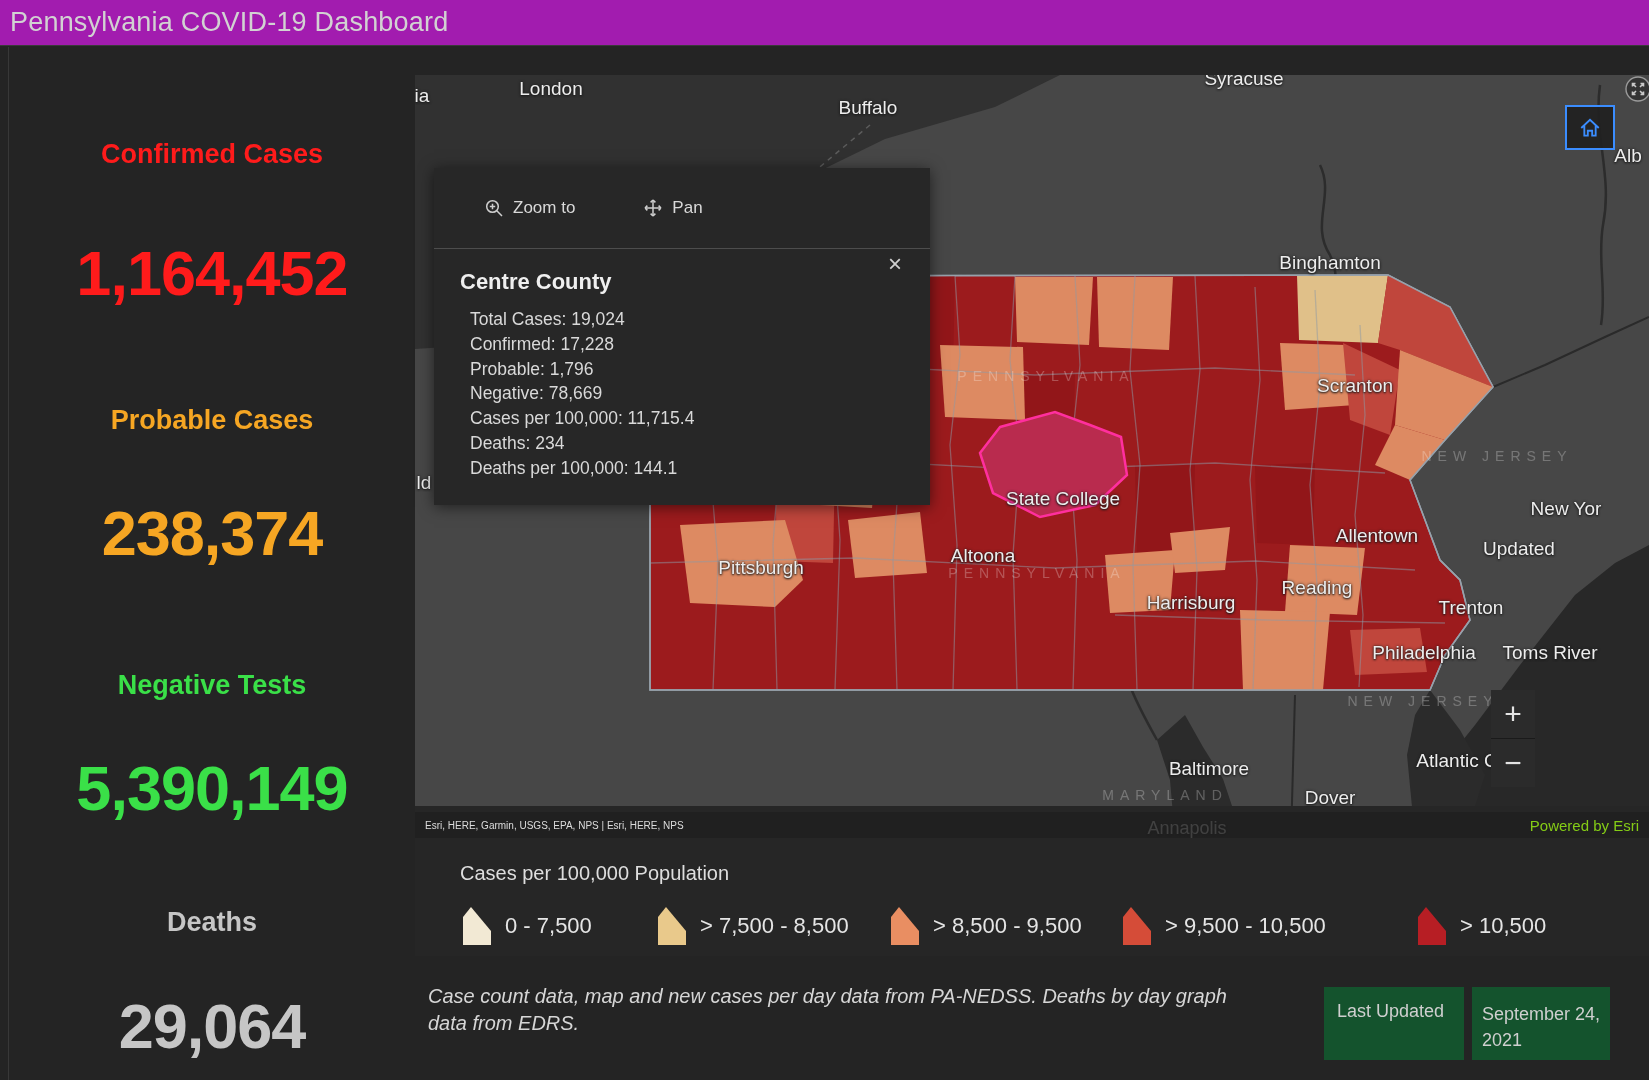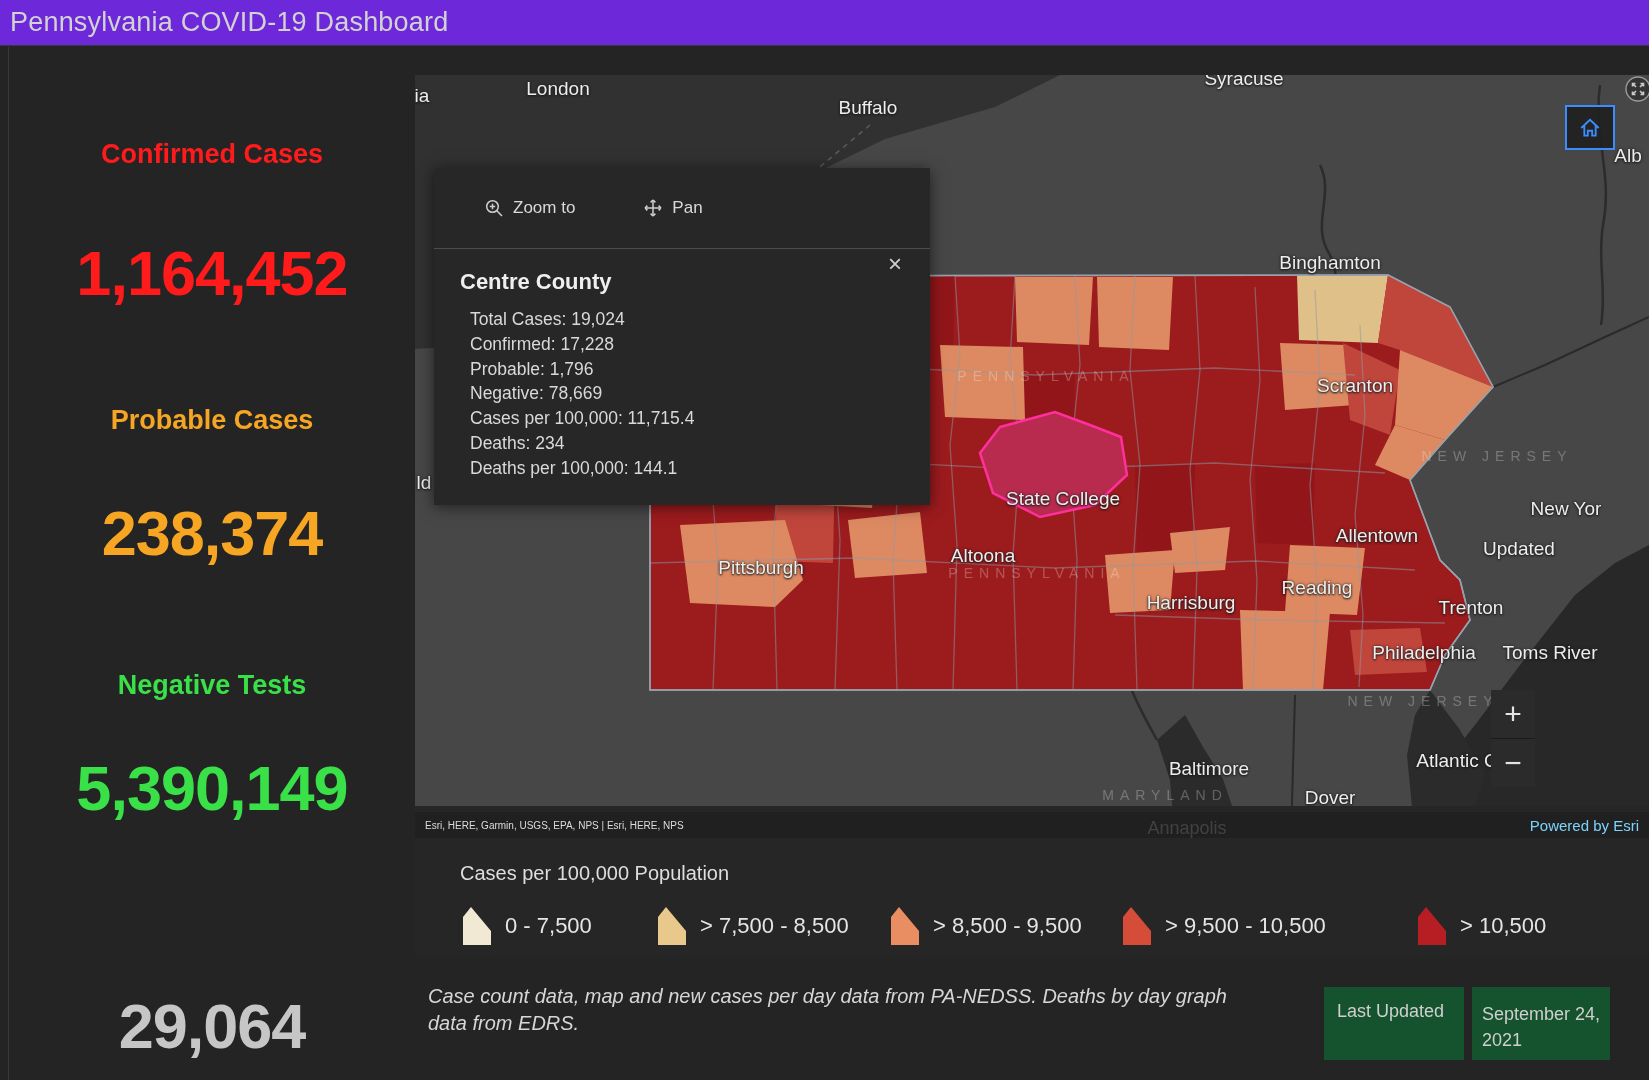--- a/index.html
+++ b/index.html
@@ -2,21 +2,21 @@
 <html style="--county-red: #9c1b1d; --county-red-dark: #921619; --county-red-light: #c0463c; --county-salmon: #dd8a62; --county-tan: #e0c089; --selected-fill: #b92b4e; --selected-stroke: #ff2f9e; --accent-blue: #3b8dff;"><head>
 <meta charset="utf-8">
 <style>
   * { margin:0; padding:0; box-sizing:border-box; }
   html,body { width:1649px; height:1080px; background:#242424; overflow:hidden;
               font-family:"Liberation Sans", sans-serif; }
   #app { position:relative; width:1649px; height:1080px; background:#242424; }
 
   
   #header { position:absolute; left:0; top:0; width:1649px; height:46px;
-            background:#6d28d9; border-bottom:1px solid #3a3a3a; }
+            background:#a21caf; border-bottom:1px solid #3a3a3a; }
   #header .title { position:absolute; left:10px; top:7px; font-size:27px; font-weight:400;
                    color:#d2d2d2; letter-spacing:.2px; }
   #frame-left { position:absolute; left:8px; top:47px; width:1px; height:1033px; background:#383838; }
 
   
   #sidebar { position:absolute; left:9px; top:47px; width:406px; height:1033px; }
   .stat-label { position:absolute; width:100%; text-align:center; font-size:27px; font-weight:700; }
   .stat-value { position:absolute; width:100%; text-align:center; font-size:63px; font-weight:600;
                 letter-spacing:-1px; }
 
@@ -52,21 +52,21 @@
                 background:#2b2b2b; display:flex; flex-direction:column; }
   #zoom-panel .zbtn { flex:1; display:flex; align-items:center; justify-content:center;
                       color:#e3e3e3; font-size:30px; font-weight:300; cursor:pointer; }
   #zoom-panel .zdiv { height:1px; background:#1a1a1a; }
 
   
   #attrib { position:absolute; left:0; bottom:0; width:1234px; height:26px; z-index:5;
             background:rgba(30,30,30,.72); display:flex; align-items:center;
             justify-content:space-between; padding:0 10px; }
   #attrib .src { font-size:10px; color:#dcdcdc; }
-  #attrib .pow { font-size:15px; color:#7dd3fc; }
+  #attrib .pow { font-size:15px; color:#84cc16; }
 
   
   #popup { position:absolute; left:434px; top:168px; width:496px; height:337px; z-index:10;
            background:#272727; box-shadow:0 2px 14px rgba(0,0,0,.55); color:#d9d9d9; }
   #popup .actions { height:81px; display:flex; align-items:center; gap:68px; padding-left:51px;
                     border-bottom:1px solid #4d4d4d; }
   #popup .action { display:flex; align-items:center; gap:9px; font-size:17px; color:#d9d9d9; cursor:pointer; }
   #popup .ptitle { margin:20px 30px 0 26px; font-size:22px; font-weight:700; color:#efefef; }
   #popup .pclose { position:absolute; right:28px; top:86px; font-size:24px; line-height:20px;
                    color:#cfcfcf; cursor:pointer; }
@@ -97,20 +97,21 @@
   </div>
   <div id="frame-left"></div>
 
   <div id="sidebar">
       <div class="stat-label" style="top: 92px; color: rgb(255, 27, 27);">Confirmed Cases</div>
       <div class="stat-value" style="top: 190px; color: rgb(255, 27, 27);">1,164,452</div>
       <div class="stat-label" style="top: 358px; color: rgb(246, 166, 35);">Probable Cases</div>
       <div class="stat-value" style="top: 450px; color: rgb(246, 166, 35);">238,374</div>
       <div class="stat-label" style="top: 623px; color: rgb(58, 224, 72);">Negative Tests</div>
       <div class="stat-value" style="top: 705px; color: rgb(58, 224, 72);">5,390,149</div>
+      <div class="stat-label" style="top: 860px; color: rgb(198, 198, 198);">Deaths</div>
       <div class="stat-value" style="top: 943px; color: rgb(198, 198, 198);">29,064</div>
     </div>
 
   <div id="map">
     <svg class="basemap" width="1234" height="763" viewBox="0 0 1234 763">
 
       <polygon class="water" points="0,0 645,0 580,32 470,64 380,108 300,162 235,218 150,258 60,270 0,274"></polygon>
       <polygon class="ocean" points="1234,470 1234,763 1000,763 1020,700 1060,650 1105,590 1160,520 1200,488"></polygon>
       <path class="bay" d="M1015,615 L1045,655 L1070,700 L1050,763 L1000,763 L992,680 L1000,640 Z"></path>
       <path class="bay" d="M770,640 L788,672 L808,704 L820,740 L826,763 L760,763 L755,705 L742,665 Z"></path>
@@ -167,21 +168,21 @@
         <path class="cline" d="M235,390 L430,385 L620,395 L800,388 L970,398"></path>
         <path class="cline" d="M235,488 L440,483 L640,493 L840,486 L1000,495"></path>
         <path class="cline" d="M700,540 L850,545 L1030,548"></path>
       </g>
       <path d="M235,201 L973,200 L1035,232 L1078,312 L1030,365 L995,405 L1010,445 L1025,485 L1045,505 L1055,545 L1030,580 L1015,615 L235,615 Z" fill="none" stroke="#97a1ab" stroke-width="1.5"></path>
       <polygon class="centre" points="585,352 640,337 675,350 706,362 712,400 680,430 625,442 578,418 565,378"></polygon>
     </svg>
 
     <div id="map-labels">
         <span class="maplabel city" style="left: 7px; top: 10px;">ia</span>
-        <span class="maplabel city" style="left: 143px; top: 3px; text-align: right;">London</span>
+        <span class="maplabel city" style="left: 136px; top: 3px; text-align: right;">London</span>
         <span class="maplabel city" style="left: 453px; top: 22px;">Buffalo</span>
         <span class="maplabel city" style="left: 829px; top: -7px;">Syracuse</span>
         <span class="maplabel city" style="left: 1213px; top: 70px;">Alb</span>
         <span class="maplabel city" style="left: 915px; top: 177px;">Binghamton</span>
         <span class="maplabel city" style="left: 940px; top: 300px;">Scranton</span>
         <span class="maplabel city" style="left: 648px; top: 413px;">State College</span>
         <span class="maplabel city" style="left: 568px; top: 470px;">Altoona</span>
         <span class="maplabel city" style="left: 346px; top: 482px;">Pittsburgh</span>
         <span class="maplabel city" style="left: 776px; top: 517px;">Harrisburg</span>
         <span class="maplabel city" style="left: 902px; top: 502px;">Reading</span>

